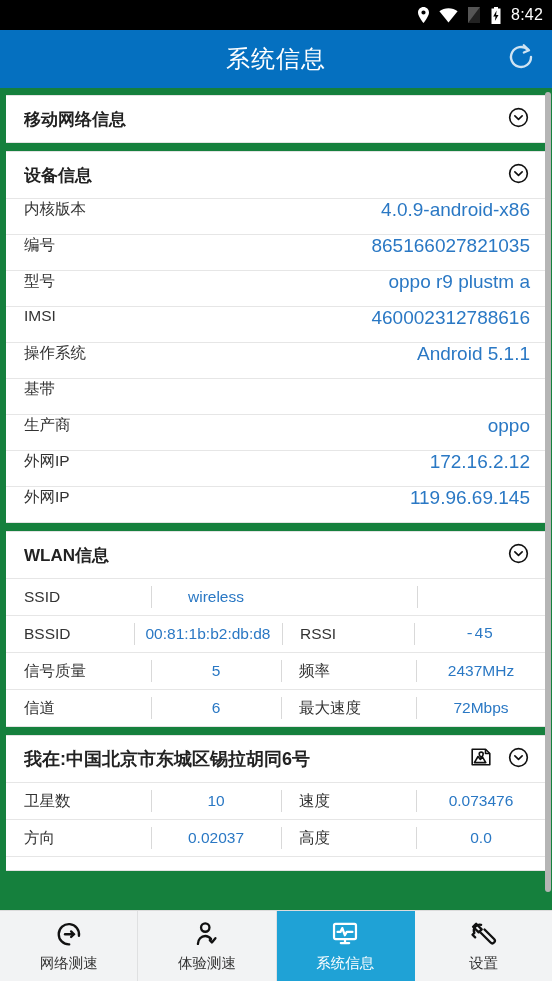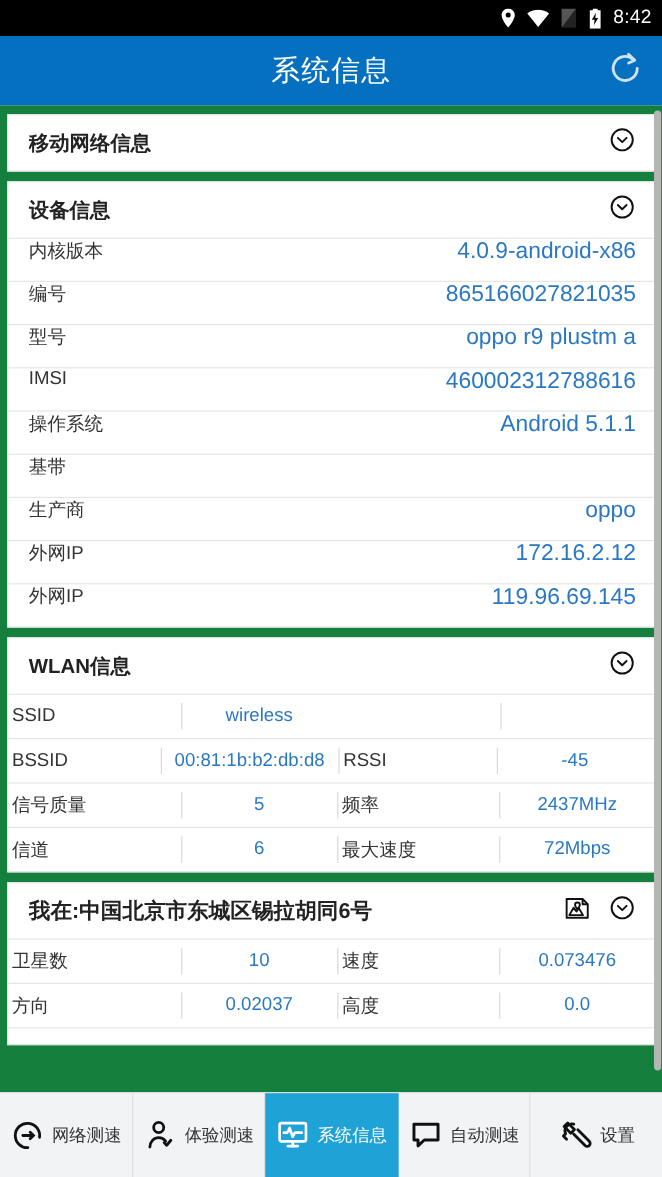--- a/index.html
+++ b/index.html
@@ -74,21 +74,21 @@
 
   
   .grid-row {
     height: 37px; display: flex; align-items: center;
     border-top: 1px solid #e6e6e6;
   }
   .grid-row .c {
     display: flex; align-items: center; height: 100%;
     font-size: 15.5px; position: relative;
   }
-  .grid-row .c.lbl { color: #333; padding-left: 4px; }
+  .grid-row .c.lbl { color: #333; padding-left: 18px; }
   .grid-row .c.val { color: #2a78c4; justify-content: center; }
   .grid-row .c-1 { width: 145px; }
   .grid-row .c-2 { width: 130px; }
   .grid-row .c-3 { width: 135px; padding-left: 16px; }
   .grid-row .c-4 { width: 130px; }
   .grid-row .sep::before {
     content: ""; position: absolute; left: 0; top: 7px; bottom: 7px;
     width: 1px; background: #d9d9d9;
   }
   .grid-row .trail {
@@ -96,34 +96,34 @@
   }
   .grid-row .trail.sep-r::before {
     content: ""; position: absolute; left: 6px; top: 7px; bottom: 7px;
     width: 1px; background: #d9d9d9;
   }
 
   
   .grid-row.bssid .c-1 { width: 128px; }
   .grid-row.bssid .c-2 { width: 148px; }
   .grid-row.bssid .c-3 { width: 132px; }
-  .grid-row.bssid .c-4 { width: 130px; }
+  .grid-row.bssid .c-4 { width: 130px; font-family: Liberation Mono, monospace; }
 
   .card-head.loc .title { font-size: 18px; }
 
   
   .clip-row { height: 14px; overflow: hidden; }
 
   
   .bottomnav {
     flex: 0 0 71px; height: 71px; background: #f2f3f4;
     display: flex; border-top: 1px solid #dcdcdc;
   }
   .navitem {
-    flex: 1 1 0; display: flex; 
+    flex: 1 1 0; display: flex; flex-direction: column;
     align-items: center; justify-content: center; gap: 5px;
     border-right: 1px solid #dfe0e1; position: relative;
   }
   .navitem:last-child { border-right: none; }
   .navitem .navlabel { font-size: 14.5px; color: #333; }
   .navitem.active { background: #1fa2d6; border-right-color: #1fa2d6; }
   .navitem.active .navlabel { color: #fff; }
   .navicon { width: 30px; height: 30px; display: flex; align-items: center; justify-content: center; }
 </style>
 </head>
@@ -358,28 +358,20 @@
       <span class="navicon">
         <svg width="28" height="28" viewBox="0 0 24 24" fill="none" stroke="#fff" stroke-width="1.9" stroke-linecap="round" stroke-linejoin="round">
           <rect x="2.6" y="3.4" width="18.8" height="13" rx="1.3"></rect>
           <path d="M5.6 10.2h2.5l1.6-3.3 2.2 6.2 1.6-2.9h4.9"></path>
           <path d="M12 16.4v3.2M8.4 19.8h7.2"></path>
         </svg>
       </span>
       <span class="navlabel">系统信息</span>
     </div>
 
-    <div class="navitem">
-      <span class="navicon">
-        <svg width="28" height="28" viewBox="0 0 24 24" fill="none" stroke="#111" stroke-width="2.1" stroke-linejoin="round">
-          <path d="M3.4 4.2h17.2v11.2h-9.8l-4.5 4.2v-4.2H3.4z"></path>
-        </svg>
-      </span>
-      <span class="navlabel">自动测速</span>
-    </div>
 
     <div class="navitem">
       <span class="navicon">
         <svg width="28" height="28" viewBox="0 0 24 24" fill="none" stroke="#111" stroke-width="2" stroke-linecap="round" stroke-linejoin="round">
           <path d="M10.4 4.1a5 5 0 0 0-5.8 6.9L3 12.6l2.3 2.3"></path>
           <path d="M6.1 3.2 10.9 8l-2.6 2.6L3.5 5.8z"></path>
           <path d="M10.3 11.1l8.2 8.2a2.1 2.1 0 0 0 3-3l-8.2-8.2"></path>
         </svg>
       </span>
       <span class="navlabel">设置</span>

